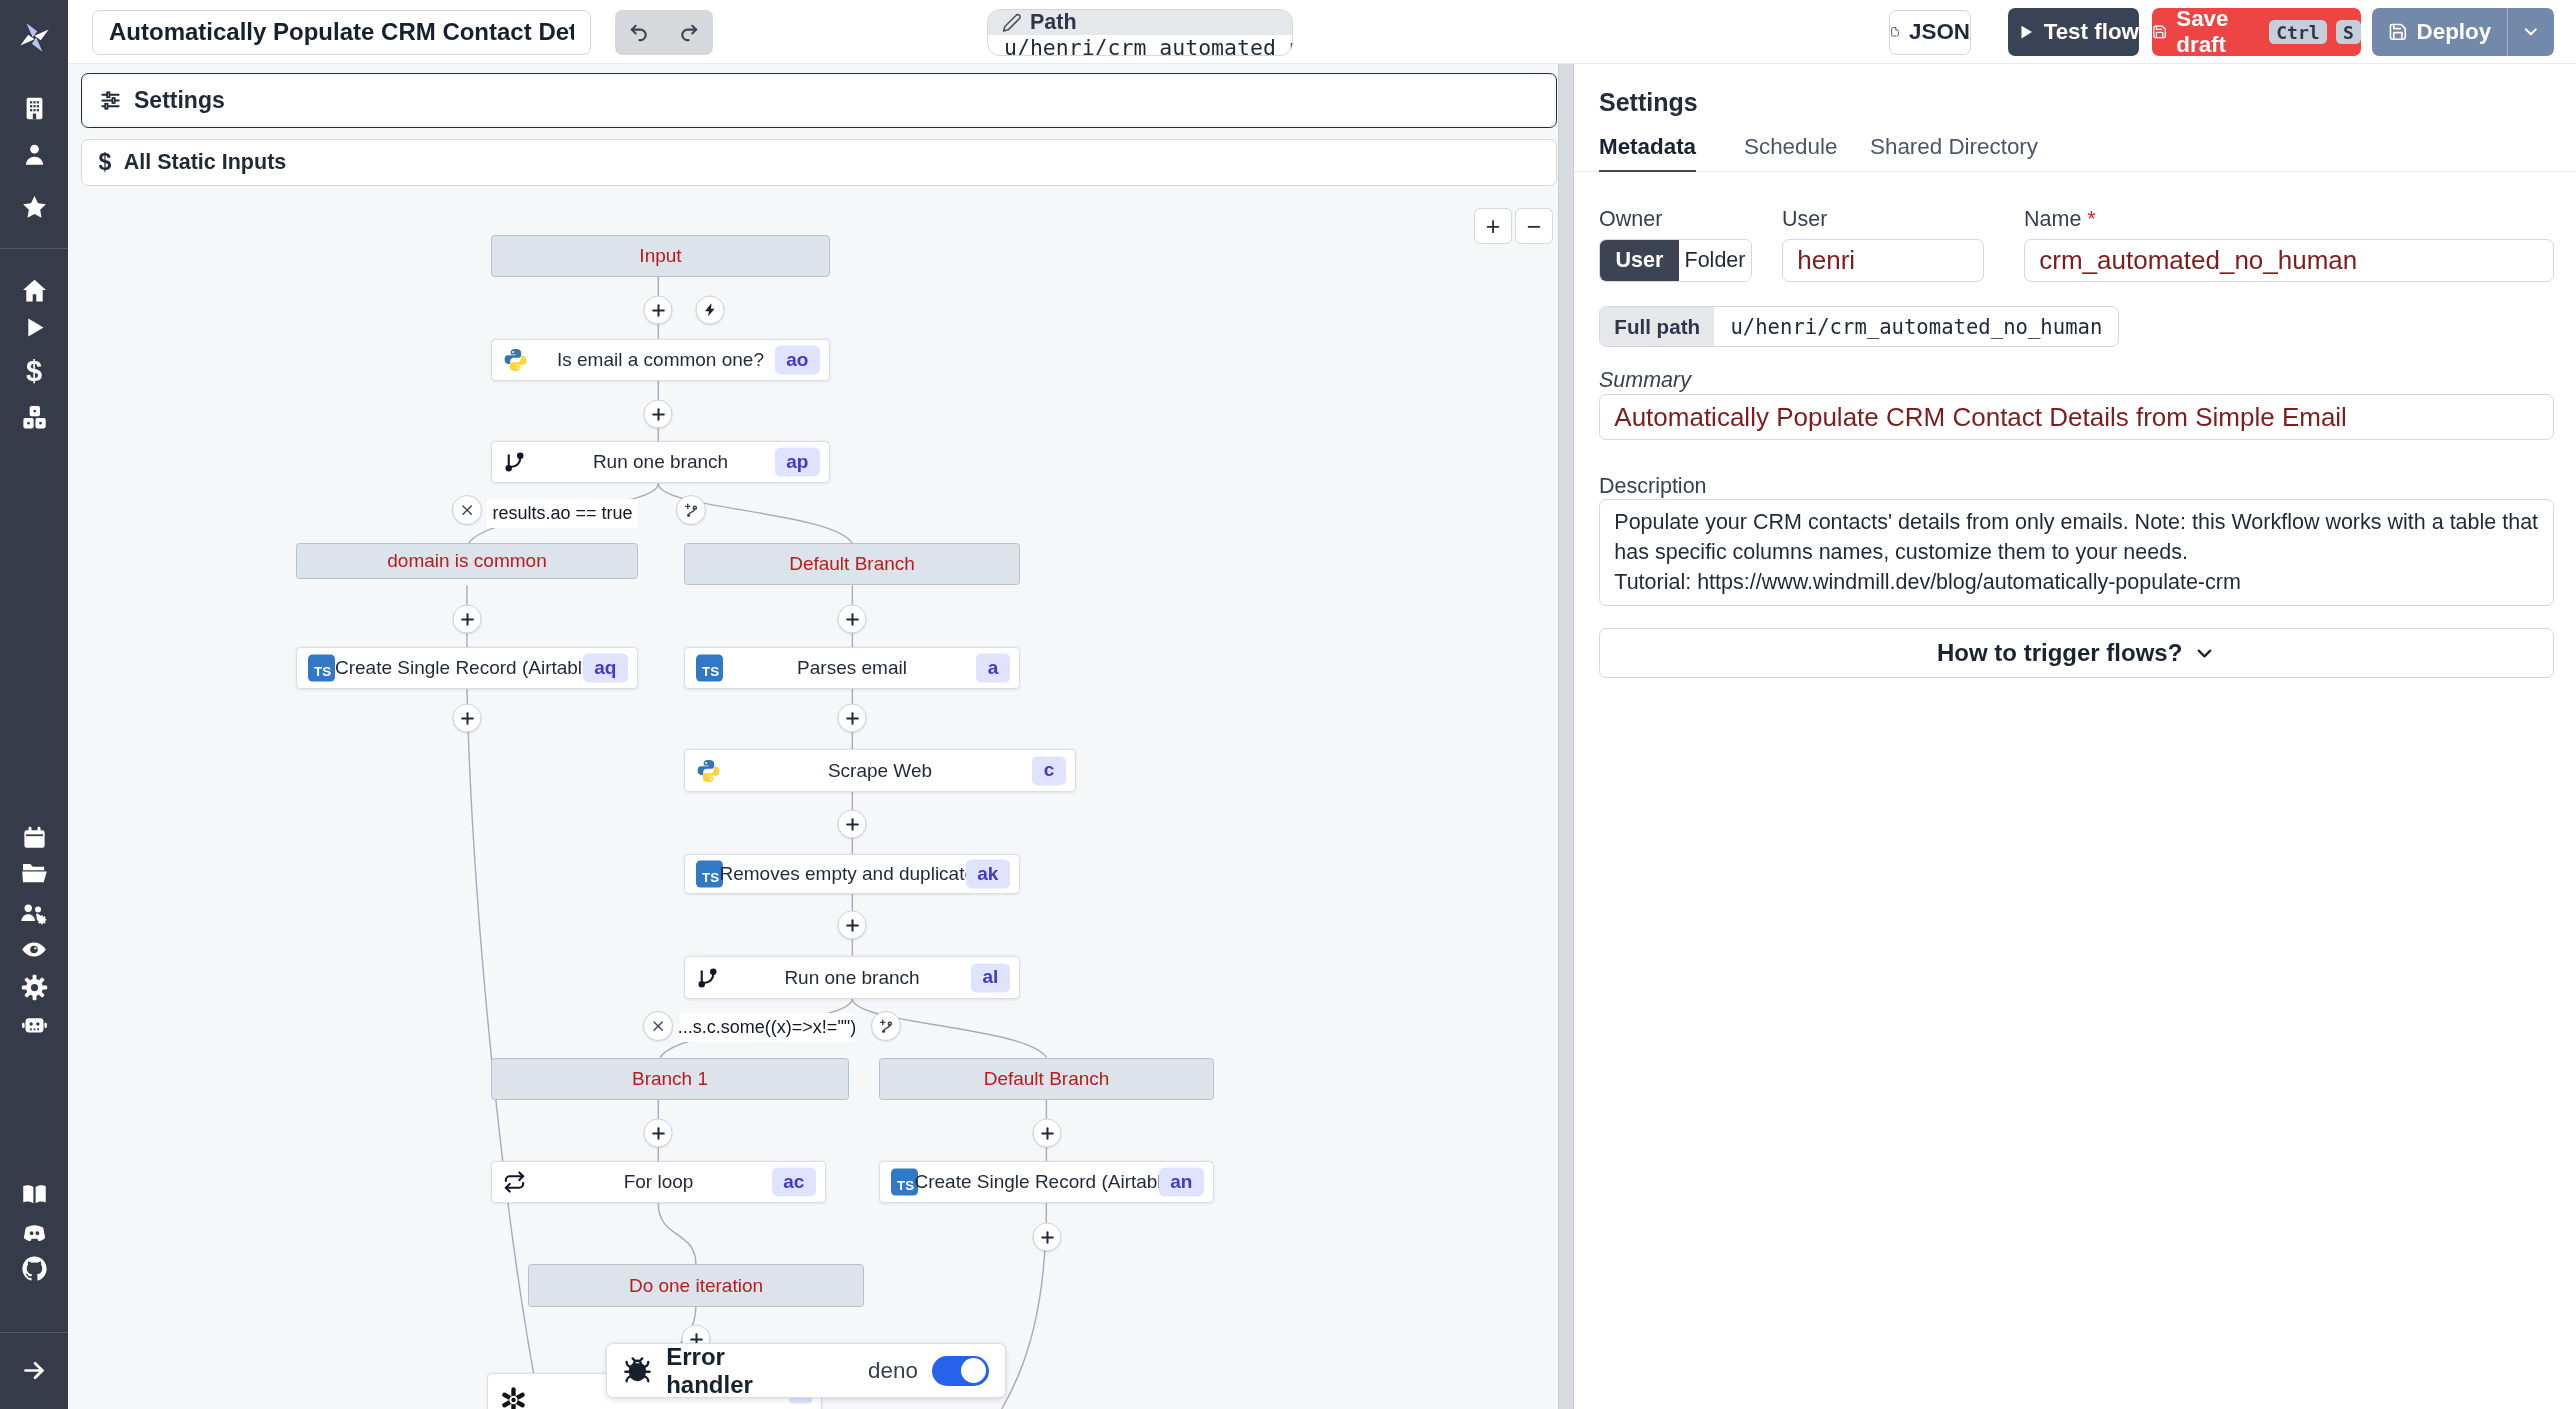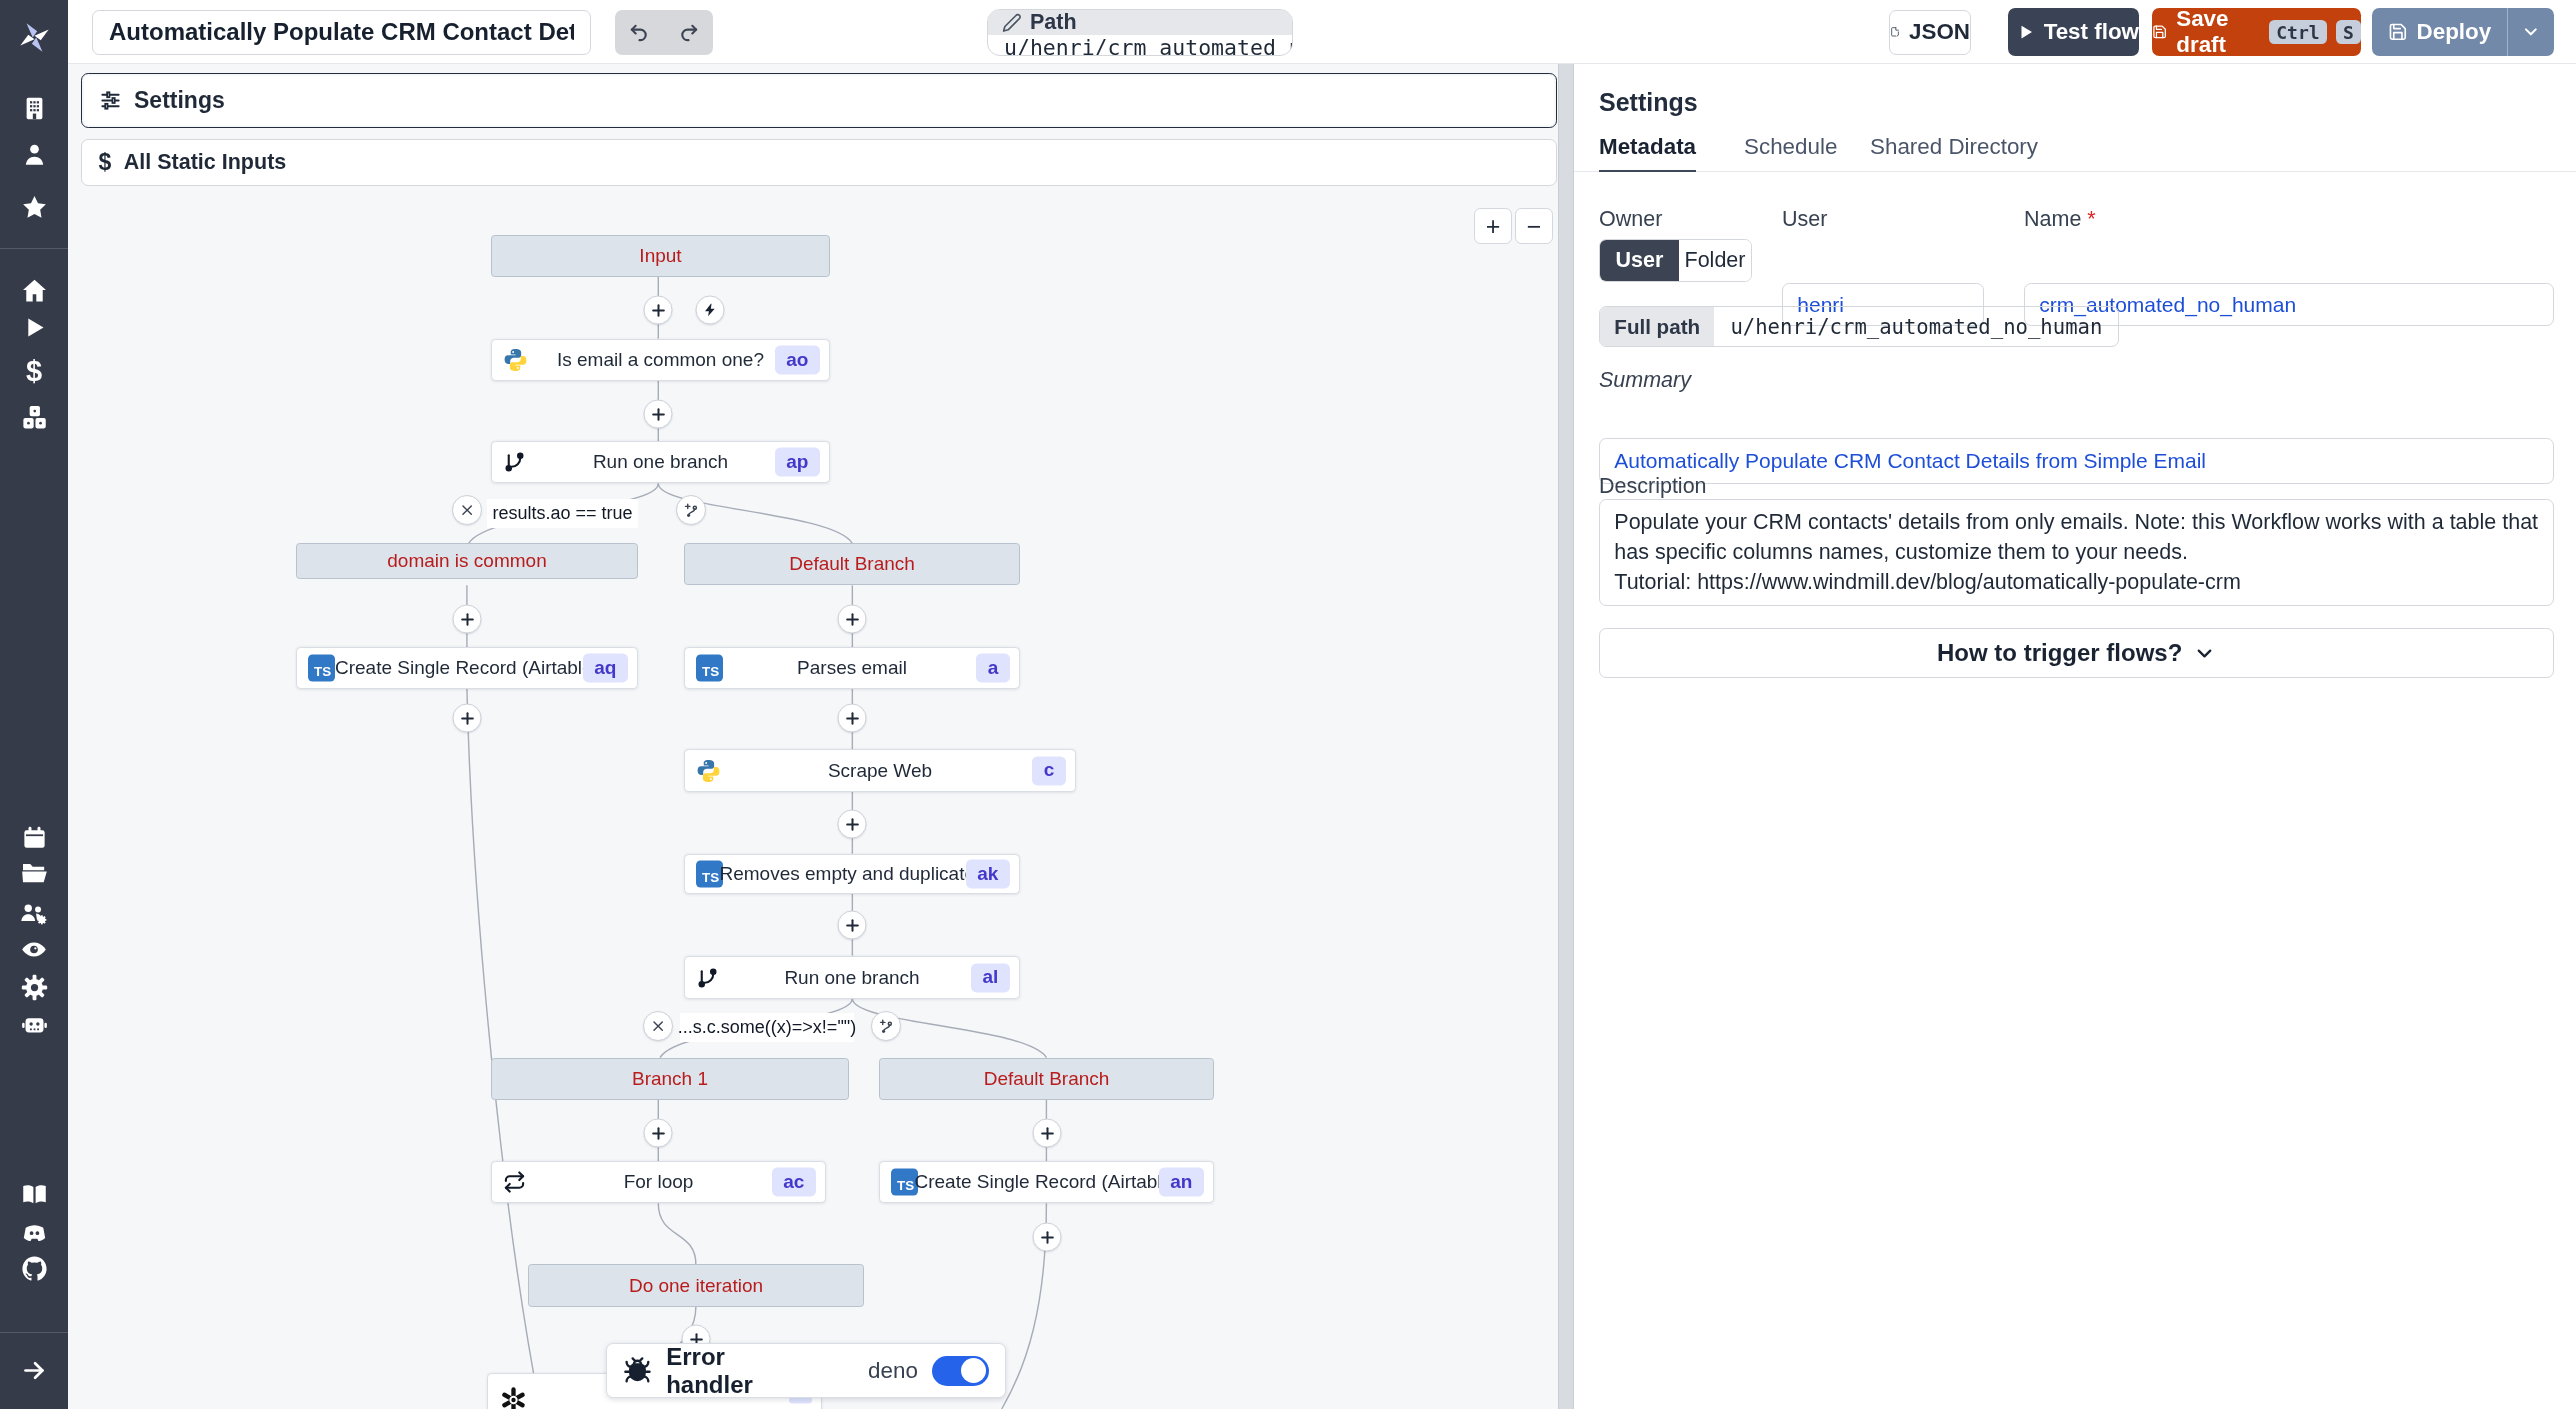--- a/index.html
+++ b/index.html
@@ -15,21 +15,21 @@
   #topbar { position:absolute; left:68px; top:0; width:2508px; height:64px; background:#fff; border-bottom:0.9px solid #e6e8eb; z-index:30; }
   #flow-title { position:absolute; left:24px; top:9.8px; width:499px; height:45px; border:0.9px solid #d4d7dc; border-radius:7.2px; padding:0 16px; font-size:24px; font-weight:bold; color:#16202e; font-family:"Liberation Sans",sans-serif; }
   #undo-redo { position:absolute; left:547px; top:9.8px; width:98px; height:45px; background:#d7d8dc; border-radius:7.2px; display:flex; }
   #undo-redo .ur-btn { flex:1; display:flex; align-items:center; justify-content:center; cursor:pointer; }
   #path-group { position:absolute; left:919px; top:9px; height:47px; display:flex; align-items:stretch; border:0.9px solid #d4d7dc; border-radius:13px; overflow:hidden; background:#fff;flex-direction:column; }
   #path-chip { background:#e6e7ea; display:flex; align-items:center; gap:8px; padding:0 14.3px; font-size:21.5px; font-weight:bold; color:#2d3748; }
   #path-value { display:flex; align-items:center; padding:0 16px; font-size:21.5px; color:#1f2937; width:304px; }
   .tb-btn { position:absolute; top:8px; height:48px; border-radius:7.2px; display:flex; align-items:center; justify-content:center; gap:9px; font-size:22.4px; font-weight:bold; cursor:pointer; }
   #json-btn { left:1821px; width:82px; background:#fff; border:0.9px solid #d4d7dc; color:#1f2937; top:9.8px; height:45px; }
   #test-flow-btn { left:1940px; width:131px; background:#3a4355; color:#fff;justify-content:flex-end; }
-  #save-draft-btn { left:2084px; width:209px; background:#c2410c; color:#fff; }
+  #save-draft-btn { left:2084px; width:209px; background:#ef4444; color:#fff; }
   #deploy-btn { left:2304px; width:182px; background:#7389a9; color:#fff; padding-right:47px; }
   #deploy-caret { position:absolute; right:0; top:0; width:47px; height:48px; border-left:0.9px solid rgba(255,255,255,.35); display:flex; align-items:center; justify-content:center; cursor:pointer; }
   .kbd { background:#c6cedb; color:#2d3748; border-radius:5.4px; padding:1.8px 7.2px; font-size:18px; font-weight:bold; font-family:"DejaVu Sans Mono",monospace; }
 
   
   #canvas { position:absolute; left:68px; top:64px; width:1490px; height:1345px; background:#f6f7f9; overflow:hidden; z-index:10; }
   #edges { position:absolute; left:0; top:0; pointer-events:none; }
   .top-bar-card { position:absolute; left:12.5px; width:1476px; background:#fff; border-radius:7.2px; display:flex; align-items:center; gap:12.5px; padding:0 17px; font-weight:bold; color:#1f2937; cursor:pointer; }
   #settings-card { top:9px; height:55px; border:1.8px solid #222c3d; box-shadow:0 0 0 1.8px #f6f7f9 inset; font-size:23px; }
   #static-inputs-card { top:75px; height:47px; border:0.9px solid #d4d7dc; font-size:21.5px; }
@@ -55,21 +55,21 @@
   #v-divider { position:absolute; left:1558px; top:64px; width:16px; height:1345px; background:#d8dbe0; border-left:0.9px solid #c9ced6; border-right:0.9px solid #c9ced6; cursor:col-resize; z-index:20; }
 
   
   #rpanel { position:absolute; left:1574px; top:64px; width:1002px; height:1345px; background:#fff; z-index:15; }
   #rp-title { position:absolute; left:25px; top:24px; font-size:25px; font-weight:bold; color:#222c3d; }
   #rp-tabs { position:absolute; left:0; top:70px; width:1002px; height:38px; border-bottom:0.9px solid #e6e8eb; }
   .rp-tab { position:absolute; top:0; height:38px; font-size:22.4px; color:#4a5568; cursor:pointer; }
   .rp-tab.active { color:#1a2332; font-weight:bold; border-bottom:2.7px solid #3c4757; }
   .rp-label { position:absolute; font-size:21.5px; color:#374151; }
   .req { color:#dc2626; }
-  .rp-input { position:absolute; height:43px; border:0.9px solid #d4d7dc; border-radius:7.2px; padding:0 14.3px; font-size:21px; color:#1d4ed8; font-family:"Liberation Sans",sans-serif; background:#fff;margin-top:44px; }
+  .rp-input { position:absolute; height:43px; border:0.9px solid #d4d7dc; border-radius:7.2px; padding:0 14.3px; font-size:26px; color:#7f1d1d; font-family:"Liberation Sans",sans-serif; background:#fff; }
   #owner-toggle { position:absolute; left:25px; top:175px; height:43px; display:flex; border:0.9px solid #d4d7dc; border-radius:7.2px; overflow:hidden; }
   #owner-user { width:79px; background:#3c4454; color:#fff; font-weight:bold; font-size:21.5px; display:flex; align-items:center; justify-content:center; cursor:pointer; }
   #owner-folder { width:72px; background:#fff; color:#1f2937; font-size:21.5px; display:flex; align-items:center; justify-content:center; cursor:pointer; }
   #fullpath { position:absolute; left:25px; top:242px; height:41px; display:flex; border:0.9px solid #d4d7dc; border-radius:7.2px; overflow:hidden; }
   #fullpath .fp-chip { background:#e6e7ea; font-size:20.6px; font-weight:bold; color:#2d3748; display:flex; align-items:center; padding:0 14.3px; }
   #fullpath .fp-val { font-size:20.6px; color:#1f2937; display:flex; align-items:center; padding:0 16px; }
   #desc-box { position:absolute; left:25px; top:435px; width:955px; height:107px; border:0.9px solid #d4d7dc; border-radius:7.2px; padding:7.2px 14.3px; font-size:21.5px; line-height:30px; color:#1f2937; overflow:hidden; }
   #howto-btn { position:absolute; left:25px; top:564px; width:955px; height:50px; border:0.9px solid #d4d7dc; border-radius:7.2px; display:flex; align-items:center; justify-content:center; gap:10.7px; font-size:24px; font-weight:bold; color:#1a2332; cursor:pointer; }
   svg { display:block; }
 </style>

